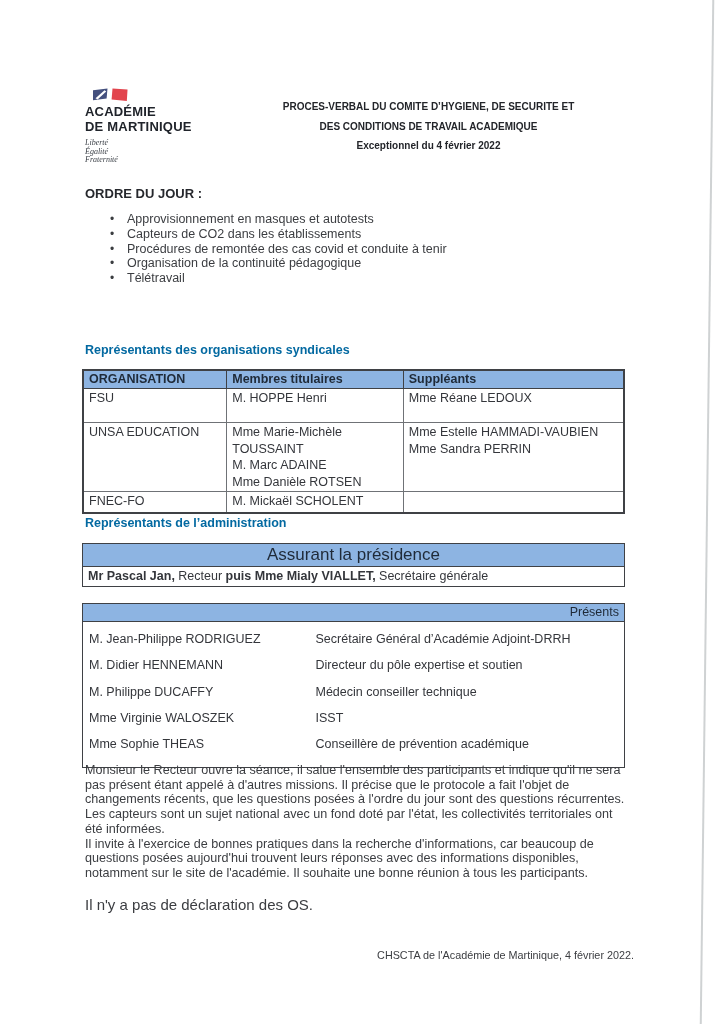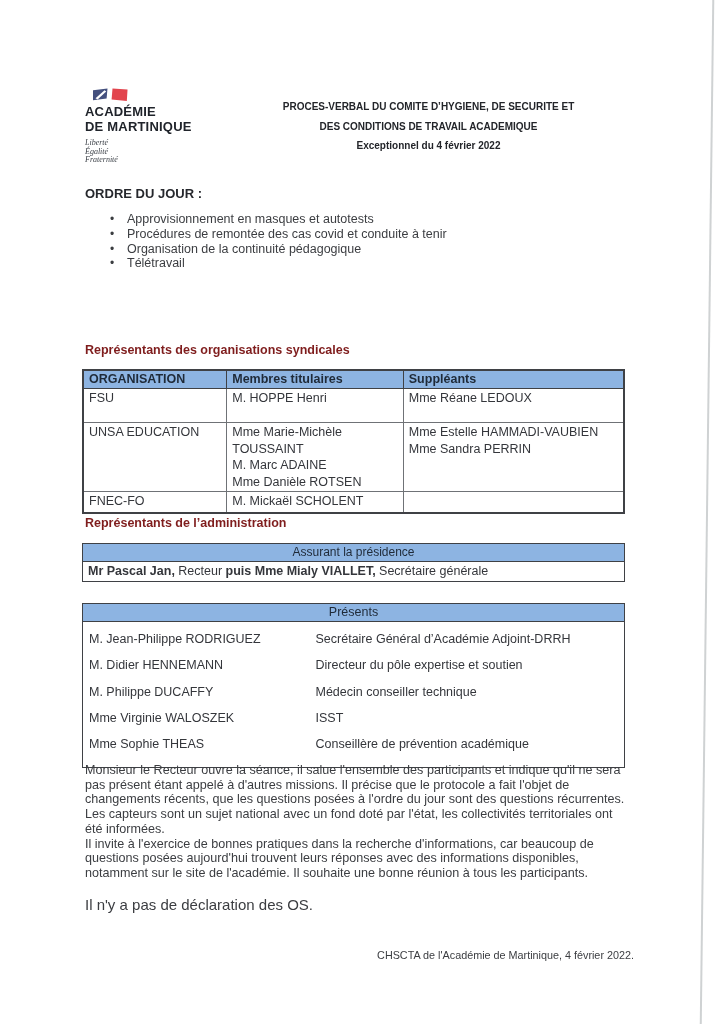--- a/index.html
+++ b/index.html
@@ -24,44 +24,44 @@
   .motto{font-family:"Liberation Serif", serif;font-style:italic;font-size:8px;line-height:8.5px;color:#3a3f46;margin-top:5px;}
   .title-block{flex:1;text-align:center;padding-top:9px;}
   .title-line{font-weight:bold;font-size:10px;line-height:19.5px;color:#23252a;}
   
   .agenda{position:absolute;top:186px;left:85px;width:547px;}
   .agenda-heading{font-weight:bold;font-size:13px;color:#26282d;}
   .agenda ul{list-style:none;margin:11px 0 0 0;padding:0;}
   .agenda li{position:relative;padding-left:42px;font-size:12.5px;line-height:14.8px;color:#3b3d41;}
   .agenda li::before{content:"•";position:absolute;left:25px;top:0;font-size:12px;color:#3b3d41;}
   
-  .section-heading{position:absolute;left:85px;font-weight:bold;font-size:12.5px;color:#7f1d1d;}
+  .section-heading{position:absolute;left:85px;font-weight:bold;font-size:12.5px;color:#0369a1;}
   
   table{border-collapse:collapse;table-layout:fixed;}
   .doc-table{position:absolute;left:82px;width:543px;font-size:12.5px;color:#34363b;}
   .doc-table th,.doc-table td{padding:1px 5px;vertical-align:top;text-align:left;font-weight:normal;margin-top:28px;}
   .blue-h{background:#8db4e2;color:#1f2a38;}
   
   .t-unions{top:369px;border:2px solid #3f4145;}
   .t-unions th{font-weight:bold;font-size:12.5px;border:1px solid #3f4145;height:15px;}
   .t-unions td{border:1px solid #6f7276;line-height:16.6px;}
   .t-unions .c1{width:140px;}
   .t-unions .c2{width:172px;}
   .t-unions .c3{width:215px;}
   .r-fsu td{height:31px;}
   .r-unsa td{height:49px;}
   .r-fnec td{height:18px;}
   
   .t-presidence{top:543px;border:1px solid #3f4145;}
-  .t-presidence th{height:15px;text-align:center;font-weight:normal;font-size:12px;border-bottom:1px solid #3f4145;}
+  .t-presidence th{height:15px;text-align:center;font-weight:normal;font-size:17px;border-bottom:1px solid #3f4145;}
   .t-presidence td{height:17px;line-height:17px;}
   .bold-seg{font-weight:bold;}
   
   .t-presents{top:603px;border:1.5px solid #3f4145;}
-  .t-presents th{height:15px;text-align:center;font-weight:normal;font-size:12.5px;border-bottom:1px solid #3f4145;}
+  .t-presents th{height:15px;text-align:right;font-weight:normal;font-size:12.5px;border-bottom:1px solid #3f4145;}
   .t-presents td{height:18px;line-height:18.3px;padding-top:8px;padding-bottom:0;}
   .t-presents .name-col{width:228px;padding-left:6px;}
   .t-presents tr.last td{padding-bottom:14px;}
   
   .body-text{position:absolute;top:763px;left:85px;width:545px;font-size:12.6px;line-height:14.7px;color:#3b3d41;}
   .declaration{position:absolute;top:896px;left:85px;font-size:15px;color:#3b3d41;}
   
   .footer{position:absolute;top:949px;left:85px;width:549px;text-align:right;font-size:10.8px;color:#3b3d41;}
 </style>
 </head>
@@ -90,20 +90,21 @@
       <div class="title-line">PROCES-VERBAL DU COMITE D’HYGIENE, DE SECURITE ET</div>
       <div class="title-line">DES CONDITIONS DE TRAVAIL ACADEMIQUE</div>
       <div class="title-line">Exceptionnel du 4 février 2022</div>
     </div>
   </div>
 
   <div class="agenda">
     <div class="agenda-heading">ORDRE DU JOUR :</div>
     <ul>
       <li>Approvisionnement en masques et autotests</li>
+      <li>Capteurs de CO2 dans les établissements</li>
       <li>Procédures de remontée des cas covid et conduite à tenir</li>
       <li>Organisation de la continuité pédagogique</li>
       <li>Télétravail</li>
     </ul>
   </div>
 
   <div class="section-heading" style="top:343px;">Représentants des organisations syndicales</div>
 
   <table class="doc-table t-unions">
     <colgroup>

